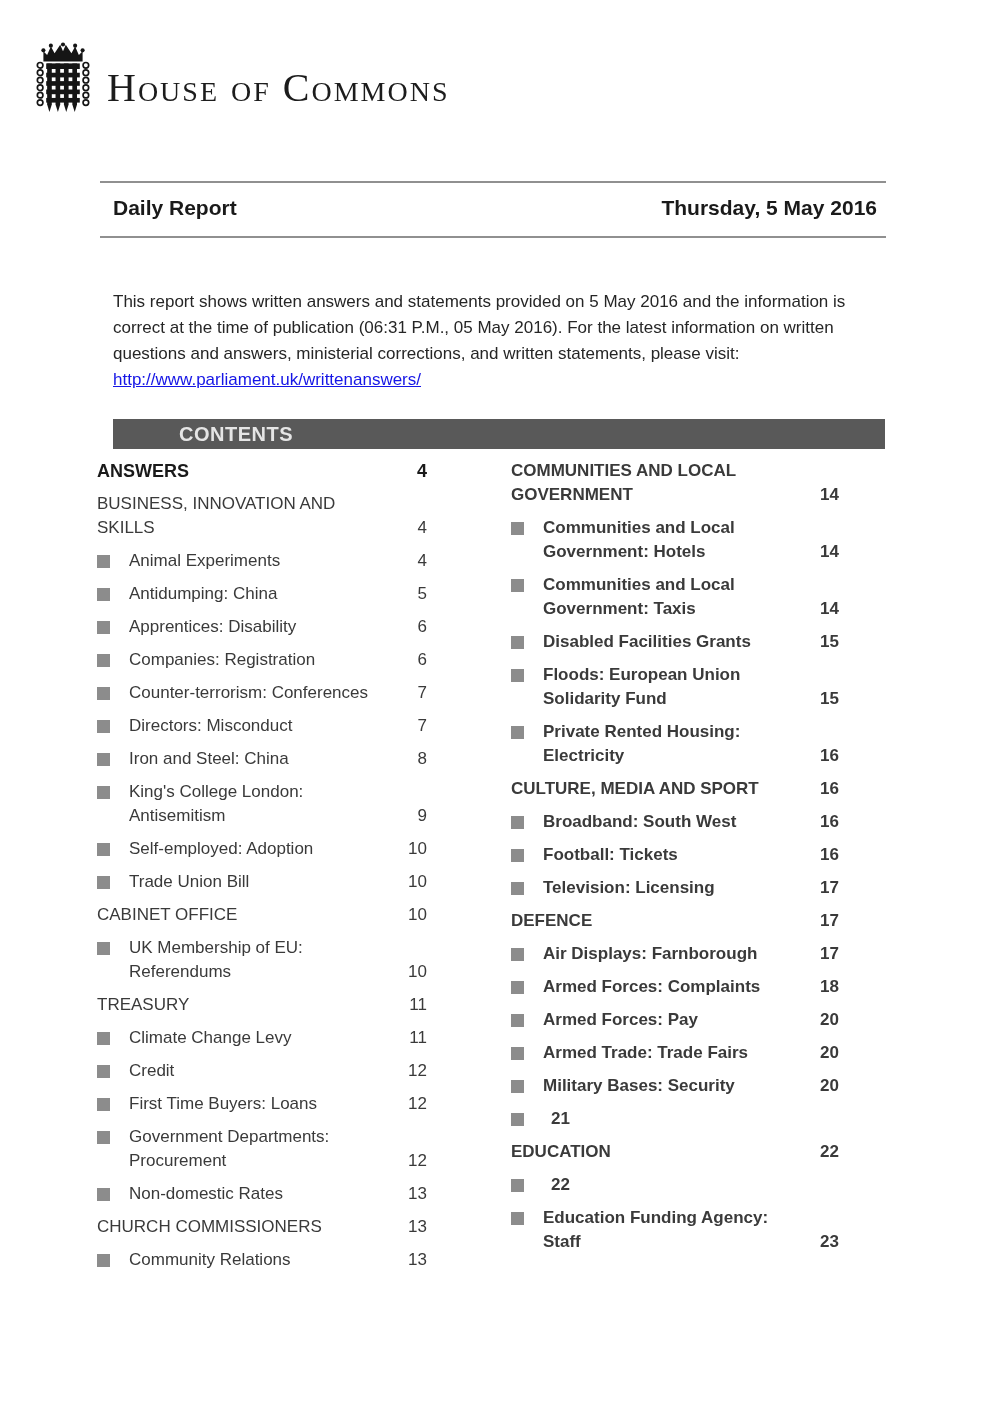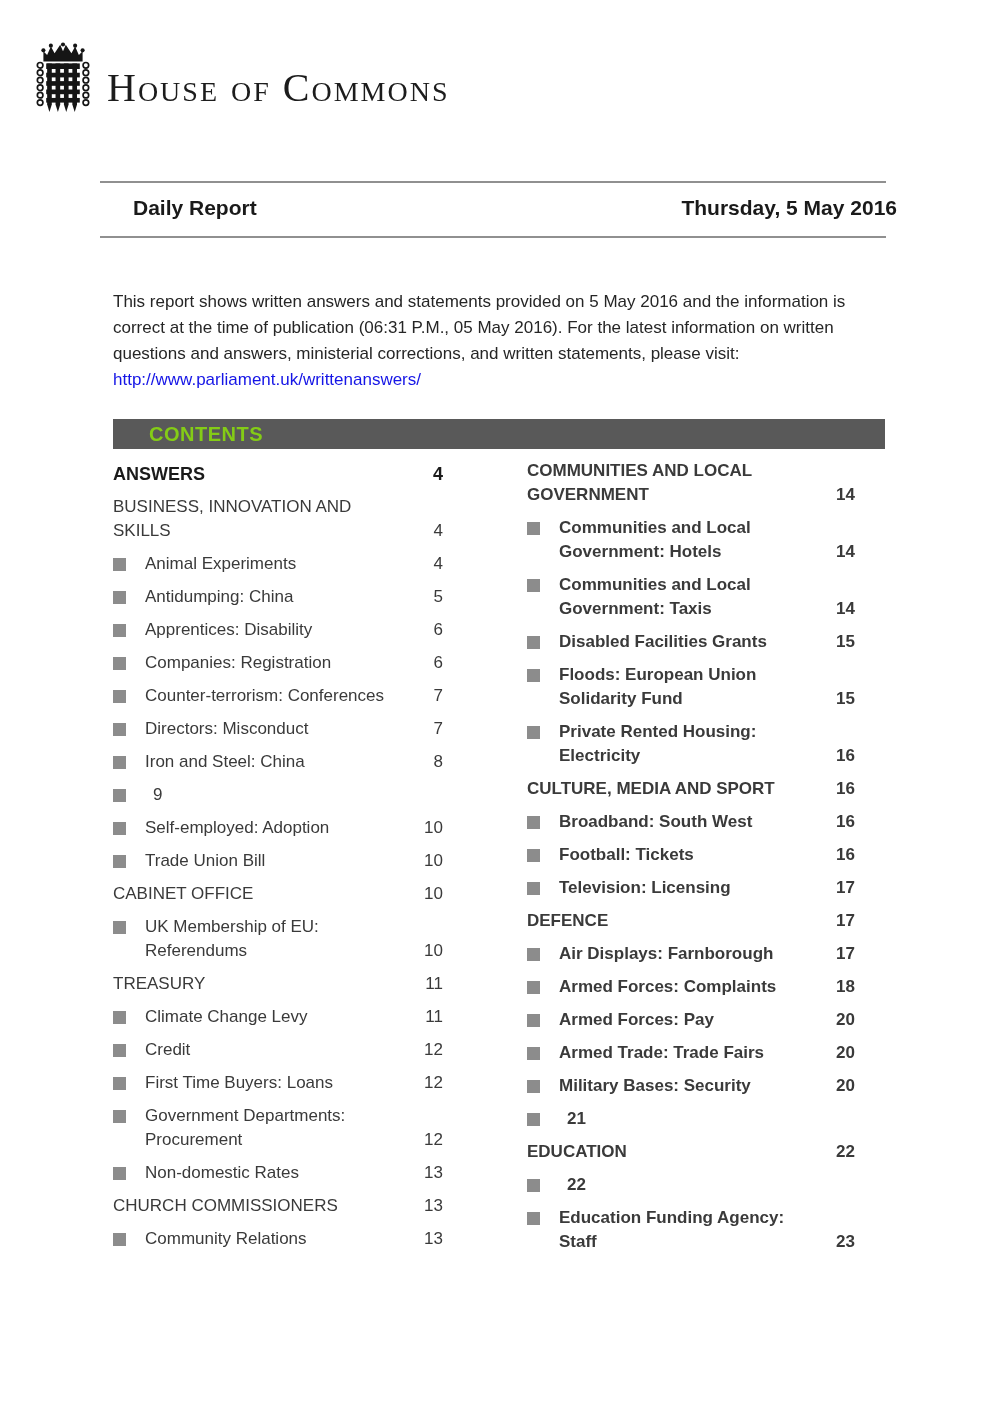--- a/index.html
+++ b/index.html
@@ -57,62 +57,61 @@
     position: absolute;
     left: 113px;
     top: 196px;
     width: 764px;
     display: flex;
     justify-content: space-between;
     align-items: baseline;
     font-size: 21px;
     font-weight: bold;
     color: var(--text-dark);
-    margin-left: 20px;
   }
 
   
   .intro {
     position: absolute;
     left: 113px;
     top: 289px;
     width: 772px;
     font-size: 17px;
     line-height: 26px;
     color: var(--text-body);
   }
   .intro a, .intro .link {
     color: var(--link-blue);
+    text-decoration: underline;
     cursor: pointer;
   }
 
   
   .contents-bar {
     position: absolute;
     left: 113px;
     top: 419px;
     width: 772px;
     height: 30px;
     background: var(--contents-bar-bg);
-    color: #84cc16;
+    color: #e5e5e5;
     font-size: 20px;
     font-weight: bold;
     line-height: 30px;
-    padding-left: 36px;
+    padding-left: 66px;
     letter-spacing: 0.5px;
   }
 
   
   .toc {
     position: absolute;
-    left: 113px;
+    left: 97px;
     top: 459px;
     display: flex;
     gap: 84px;
-    align-items: center;
   }
   .toc-col-left  { width: 330px; }
   .toc-col-right { width: 328px; font-weight: bold; }
   .toc-row {
     display: flex;
     margin-bottom: 9px;
     line-height: 24px;
     font-size: 17px;
     color: var(--text-toc);
   }
@@ -237,20 +236,21 @@
           <div class="toc-label">Directors: Misconduct</div>
           <div class="toc-page">7</div>
         </div>
         <div class="toc-row topic">
           <span class="bullet"></span>
           <div class="toc-label">Iron and Steel: China</div>
           <div class="toc-page">8</div>
         </div>
         <div class="toc-row topic">
           <span class="bullet"></span>
+          <div class="toc-label">King's College London:<br>Antisemitism</div>
           <div class="toc-page">9</div>
         </div>
         <div class="toc-row topic">
           <span class="bullet"></span>
           <div class="toc-label">Self-employed: Adoption</div>
           <div class="toc-page">10</div>
         </div>
         <div class="toc-row topic">
           <span class="bullet"></span>
           <div class="toc-label">Trade Union Bill</div>

